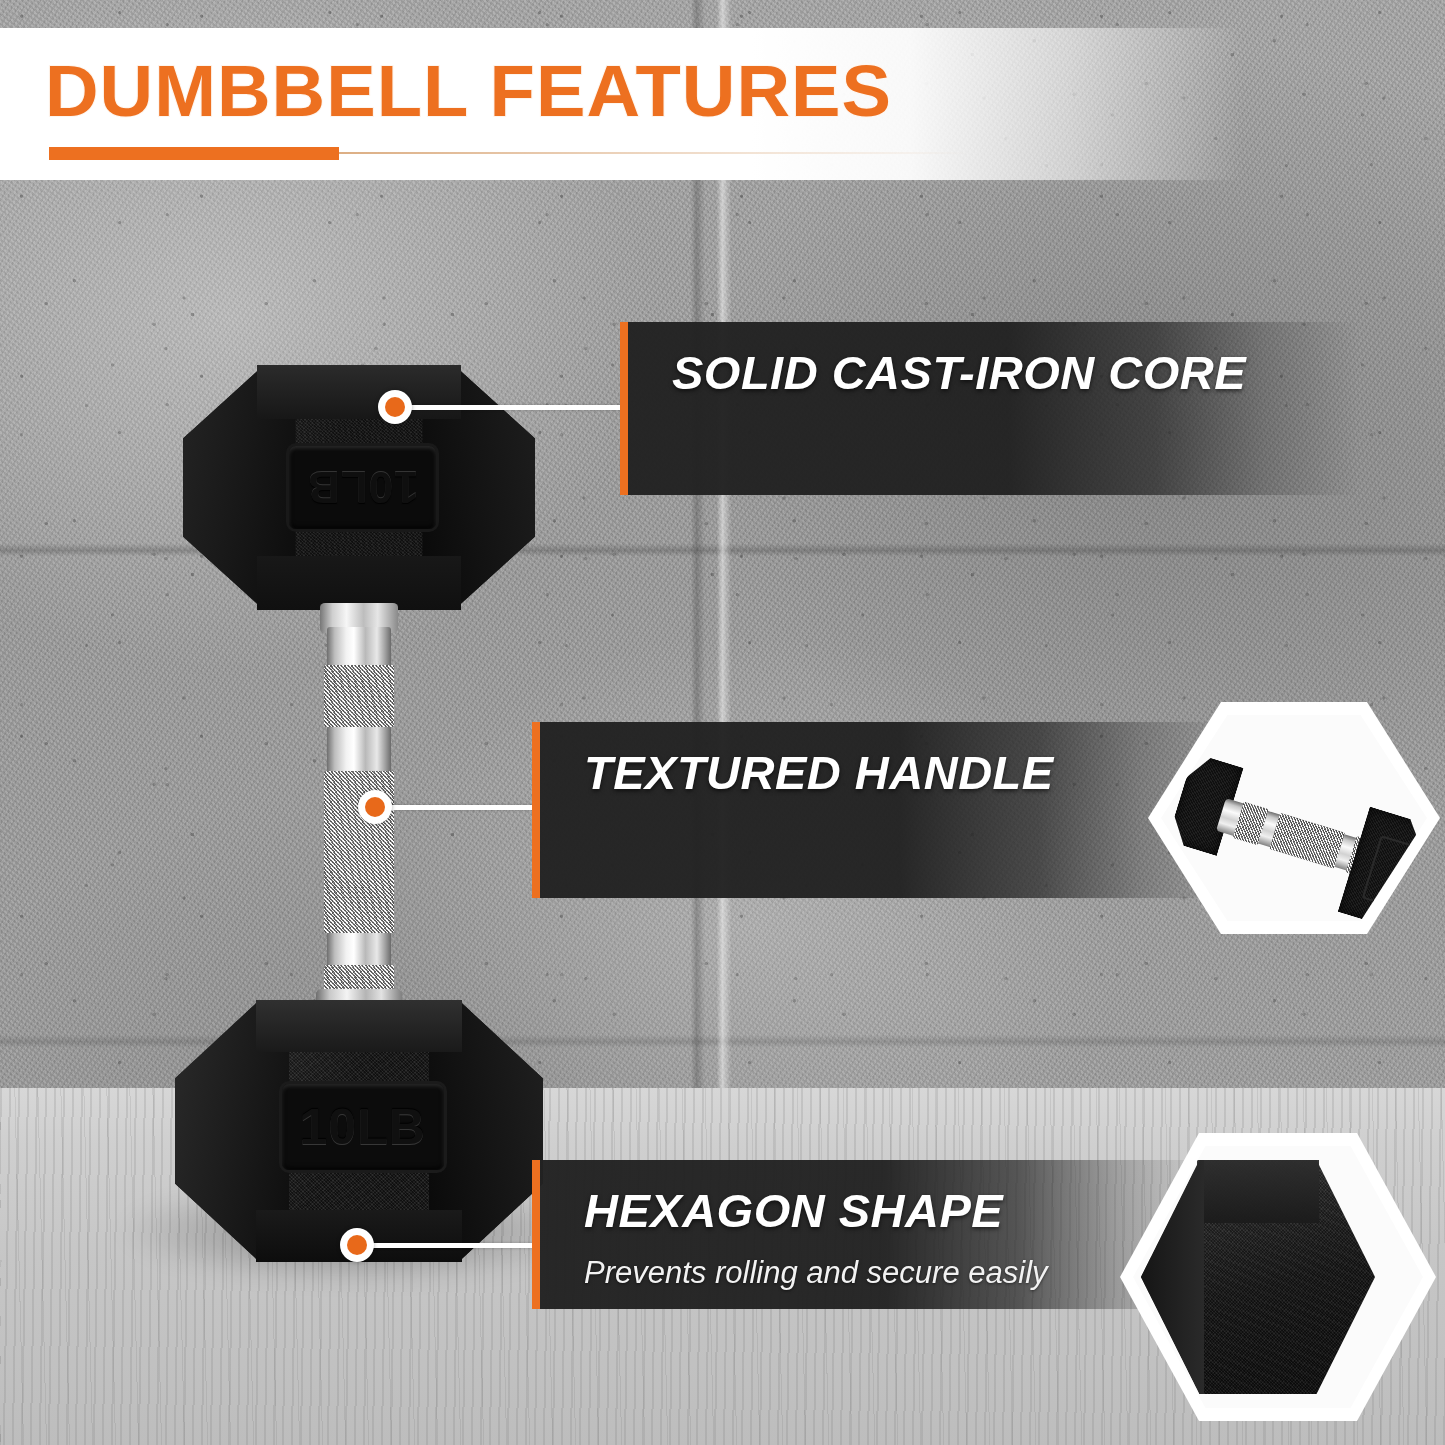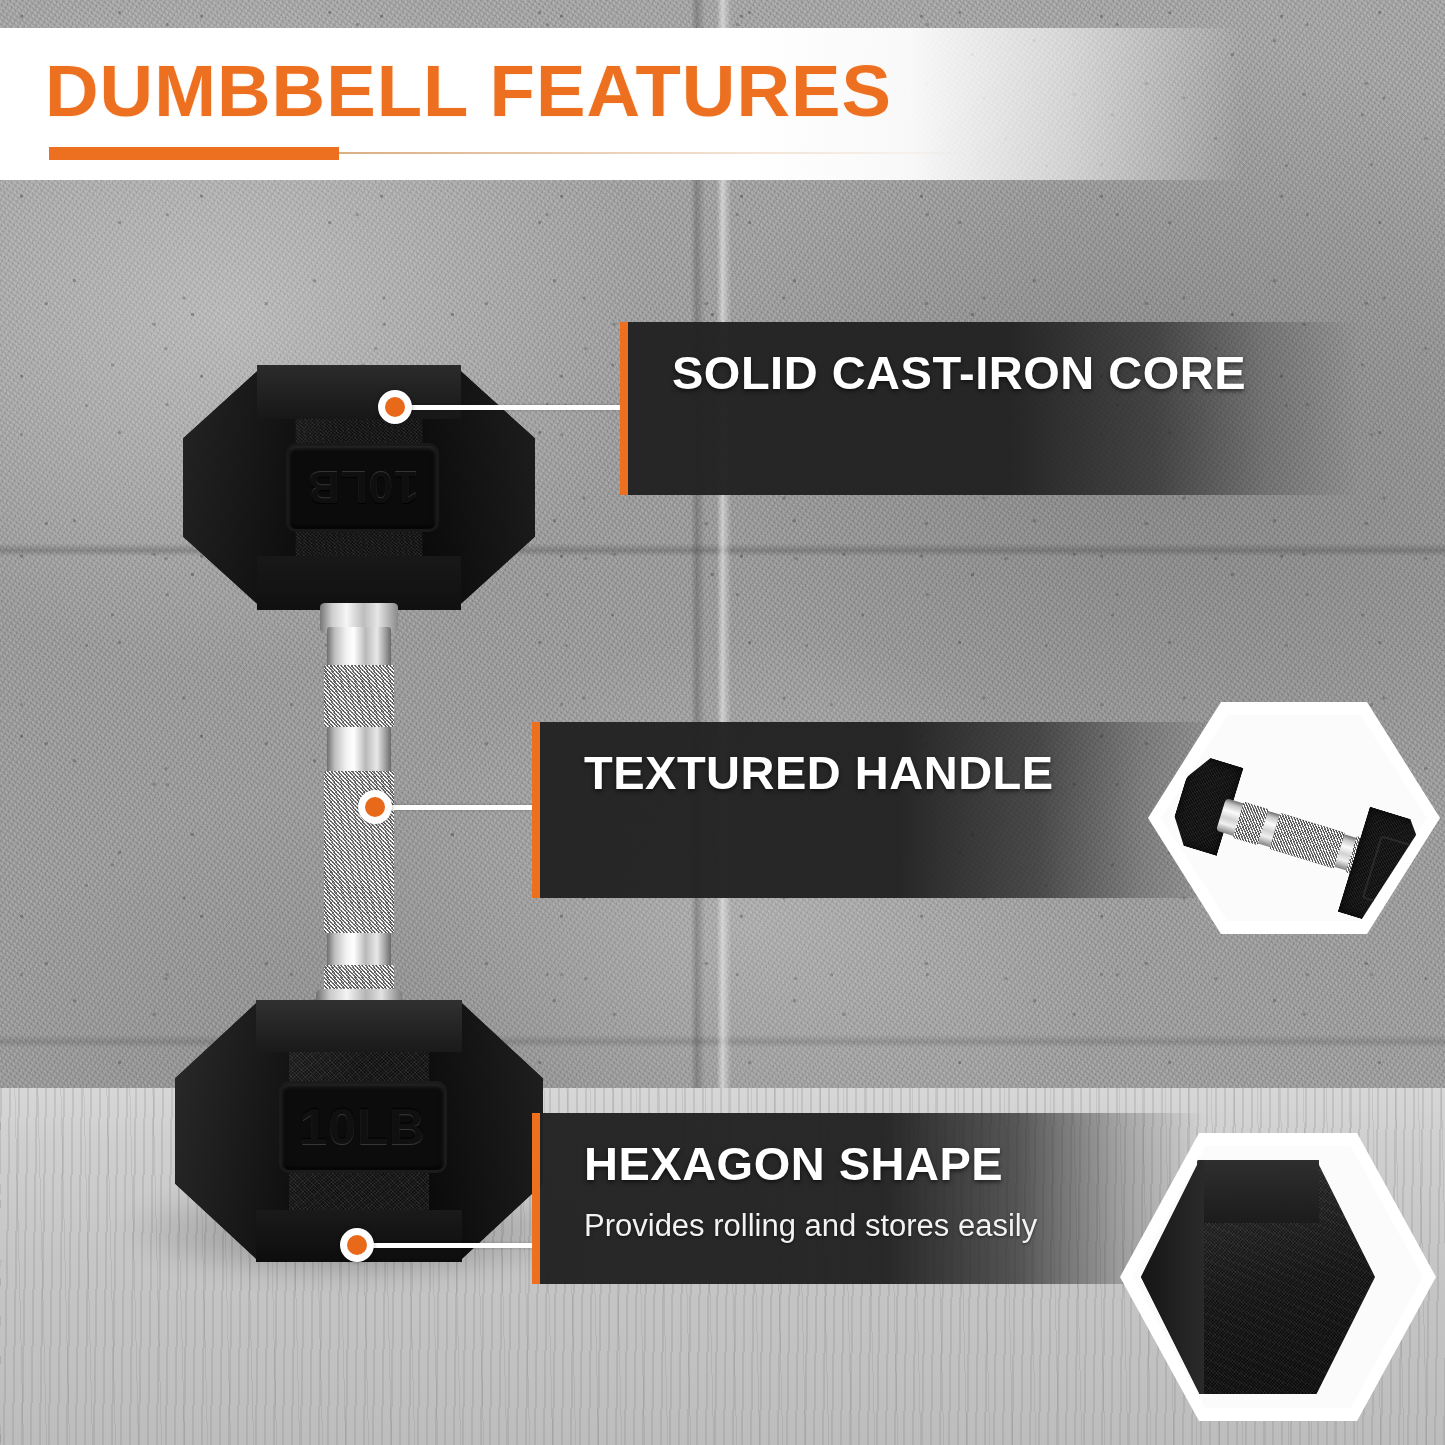--- a/index.html
+++ b/index.html
@@ -242,34 +242,35 @@
   }
   .conn-dot i{ width:20px; height:20px; border-radius:50%; background:#E8691A; display:block; }
 
   
   .callout{ position:absolute; display:flex; }
   .callout .bar{ width:8px; flex:0 0 8px; background:#ED7020; }
   .callout .body{
     flex:1;
     background:linear-gradient(90deg, rgba(34,34,34,.97) 0%, rgba(32,32,32,.95) 52%, rgba(40,40,40,.72) 72%, rgba(55,55,55,.30) 87%, rgba(70,70,70,0) 100%);
     padding:26px 0 0 44px;
+    font-style:italic;
   }
   .callout h2{
     color:#ffffff; font-size:47px; font-weight:bold; letter-spacing:.5px;
     line-height:1.05; white-space:nowrap;
     text-shadow:0 2px 4px rgba(0,0,0,.6);
   }
   .callout p{
     color:#f2f2f2; font-size:31px; font-weight:normal; margin-top:20px;
     white-space:nowrap; text-shadow:0 1px 3px rgba(0,0,0,.55);
   }
 
   .callout-1{ left:620px; top:322px; width:740px; height:173px; }
   .callout-2{ left:532px; top:722px; width:700px; height:176px; }
-  .callout-3{ left:532px; top:1113px; width:672px; height:171px; }
+  .callout-3{ left:532px; top:1160px; width:672px; height:149px; }
 
   
   .hex-inset{ position:absolute; }
   .hex-inset .frame{
     position:absolute; inset:0; background:#ffffff;
     clip-path:polygon(25% 0%, 75% 0%, 100% 50%, 75% 100%, 25% 100%, 0% 50%);
   }
   .hex-inset .inner{
     position:absolute; inset:13px;
     clip-path:polygon(25% 0%, 75% 0%, 100% 50%, 75% 100%, 25% 100%, 0% 50%);
@@ -418,21 +419,21 @@
     <div class="bar"></div>
     <div class="body">
       <h2>TEXTURED HANDLE</h2>
     </div>
   </div>
 
   <div class="callout callout-3">
     <div class="bar"></div>
     <div class="body">
       <h2>HEXAGON SHAPE</h2>
-      <p>Provides rolling and stores easily</p>
+      <p>Prevents rolling and secure easily</p>
     </div>
   </div>
 
   <div class="hex-inset inset-handle">
     <div class="frame"></div>
     <div class="inner">
       <div class="mini-db">
         <div class="m-head left"></div>
         <div class="m-bar"></div>
         <div class="m-k mk1"></div>

